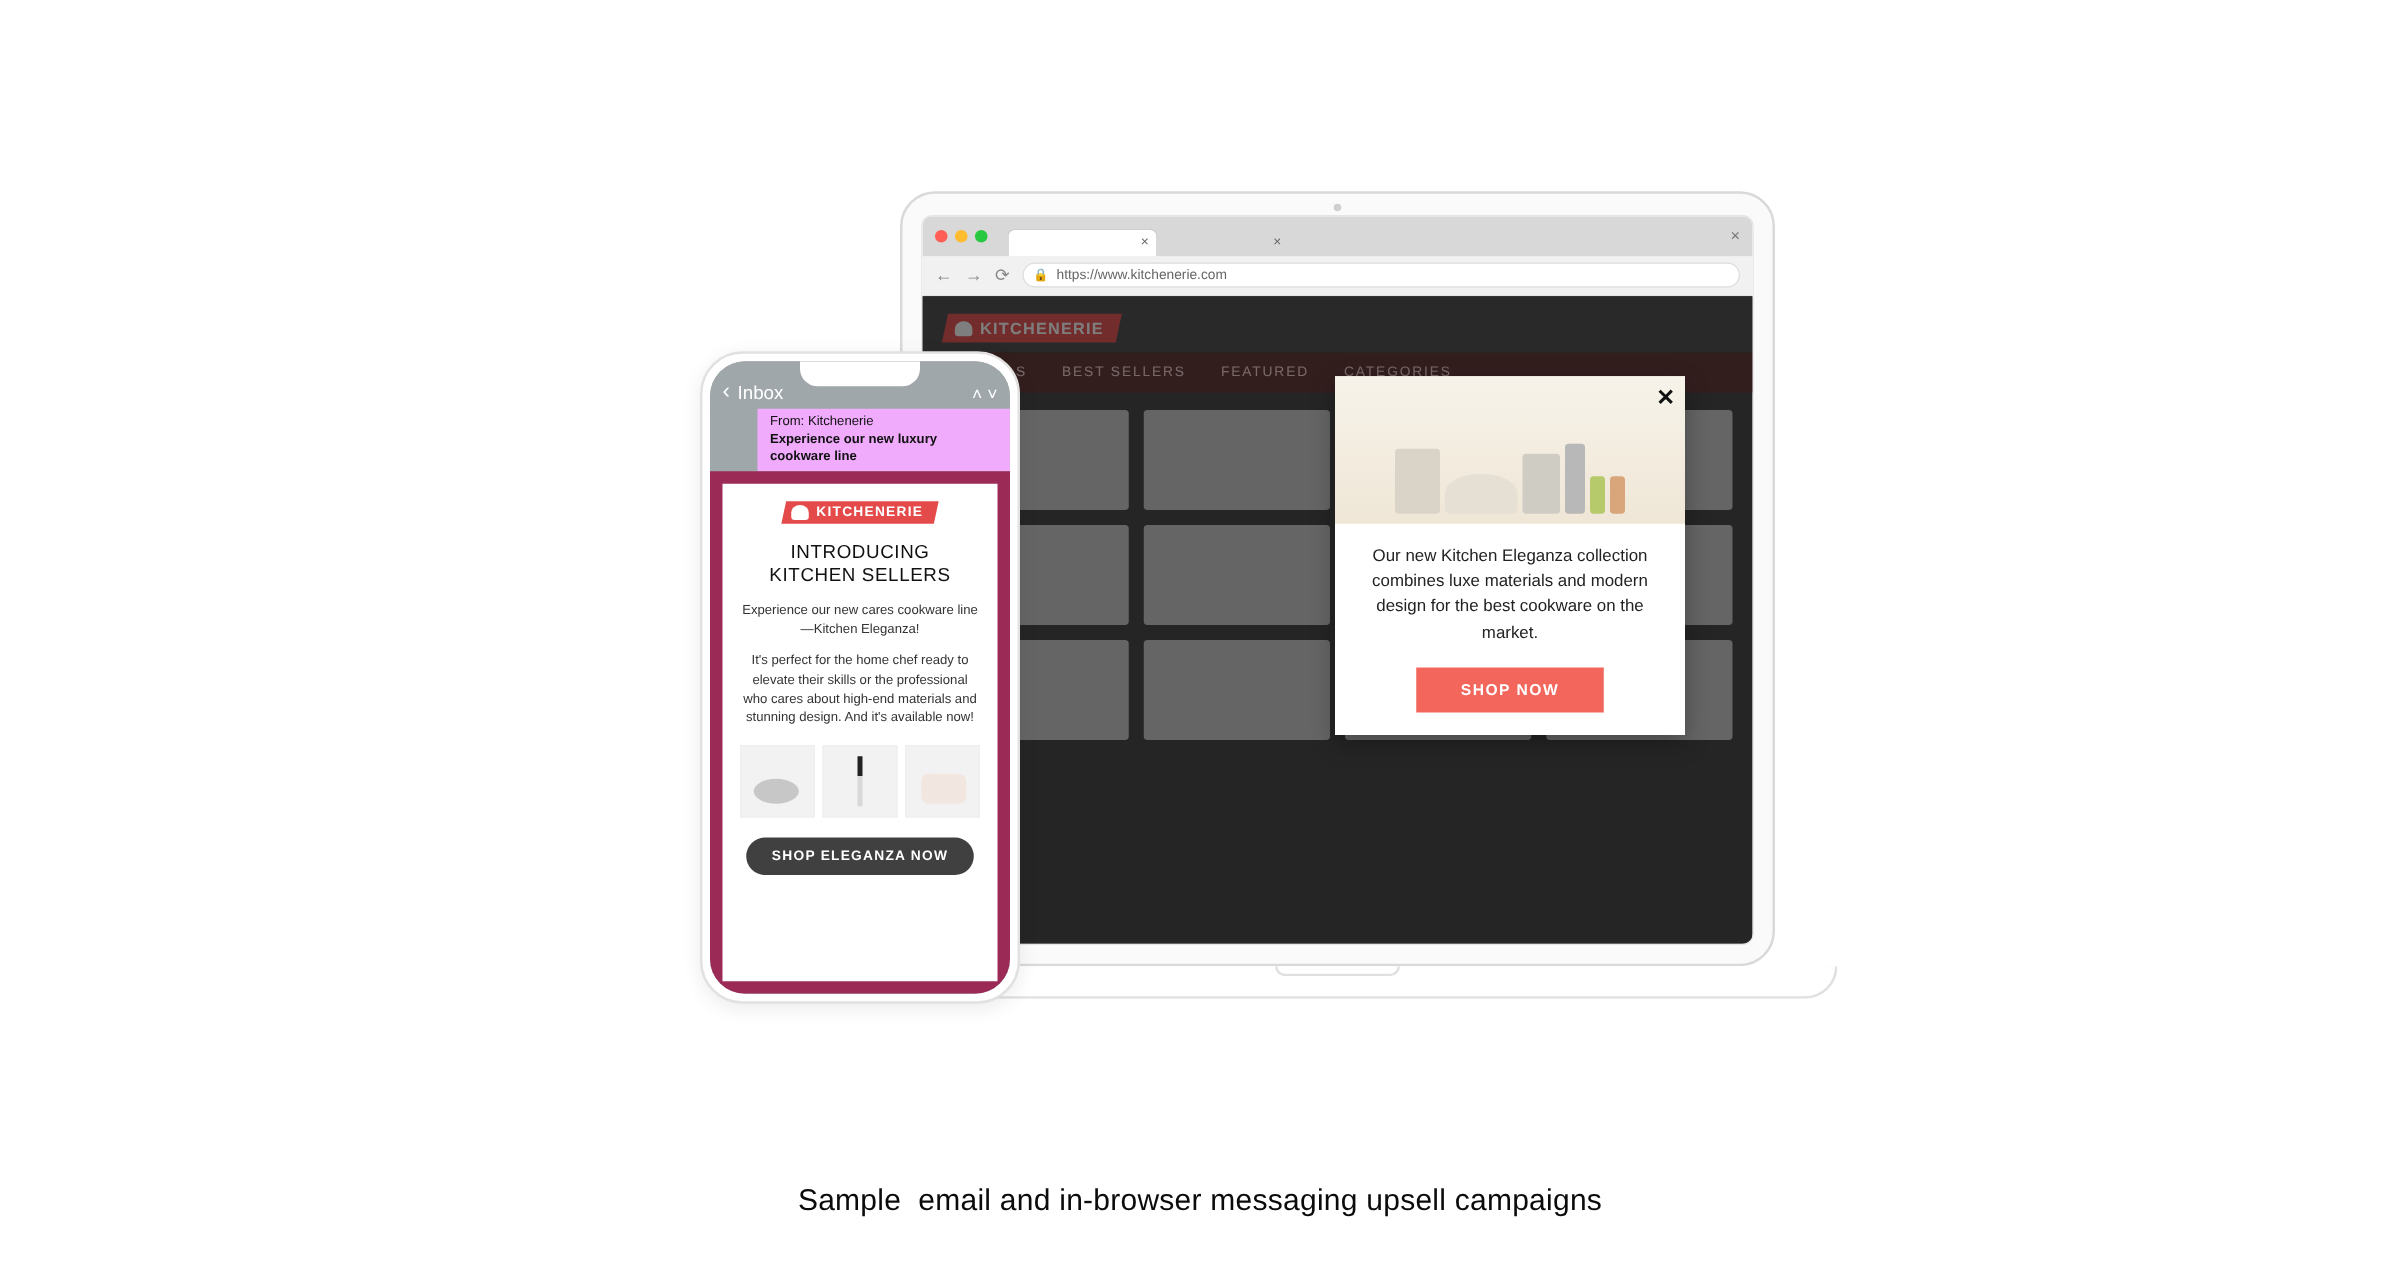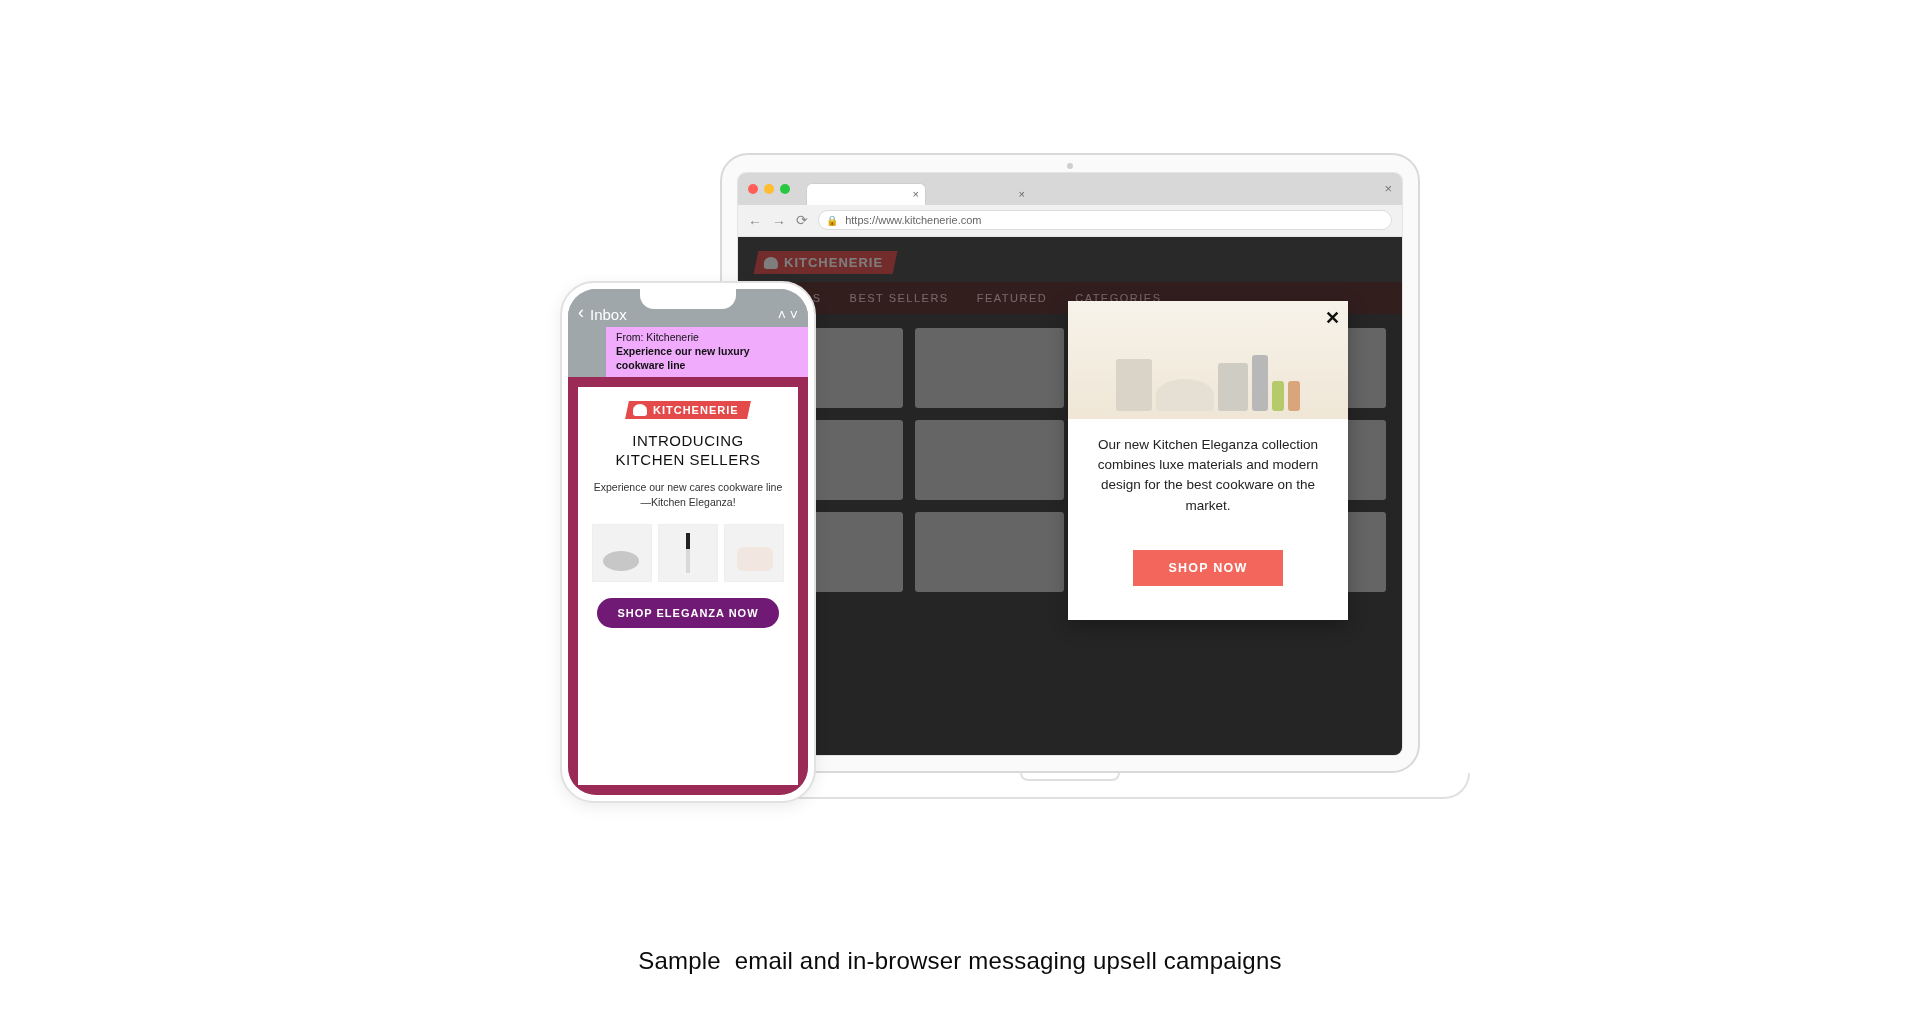--- a/index.html
+++ b/index.html
@@ -222,21 +222,21 @@
   .pi.f { width: 12px; height: 30px; background:#d9a57a; }
   .popup-text {
     font-size: 13.5px;
     line-height: 1.5;
     color: #222;
     text-align: center;
     padding: 16px 22px 18px;
   }
   .cta {
     display: block;
-    margin: 16px auto;
+    margin: 0 auto;
     background: #f2665c;
     color: #fff;
     font-weight: 600;
     font-size: 12.5px;
     letter-spacing: 1.2px;
     border: none;
     padding: 11px 36px;
     cursor: pointer;
   }
 
@@ -344,21 +344,21 @@
     content:""; position:absolute; left:50%; top:8px; transform:translateX(-50%);
     width:4px; height:40px; background:linear-gradient(#222 0 40%, #d8d8d8 40% 100%);
   }
   .thumb.pot::after {
     content:""; position:absolute; left:12px; bottom:10px;
     width:36px; height:24px; background:#f1e6e0; border-radius:6px;
   }
   .email-cta {
     display:inline-block;
     margin-top: 16px;
-    background: #701a75;
+    background: #404040;
     color: #fff;
     font-weight: 600;
     font-size: 11px;
     letter-spacing: 1px;
     border: none;
     border-radius: 18px;
     padding: 9px 20px;
     cursor: pointer;
   }
 
@@ -475,20 +475,21 @@
         <div class="mail-body">
           <span class="brand-badge">
             <span class="chef-hat"></span>
             <span>KITCHENERIE</span>
           </span>
           <div class="email-heading">
             <div>INTRODUCING</div>
             <div>KITCHEN SELLERS</div>
           </div>
           <div class="email-intro">Experience our new cares cookware line—Kitchen Eleganza!</div>
+          <div class="email-copy">It's perfect for the home chef ready to elevate their skills or the professional who cares about high-end materials and stunning design. And it's available now!</div>
           <div class="email-thumbs">
             <div class="thumb pan"></div>
             <div class="thumb knife"></div>
             <div class="thumb pot"></div>
           </div>
           <button class="email-cta">SHOP ELEGANZA NOW</button>
         </div>
       </div>
     </div>
   </div>

